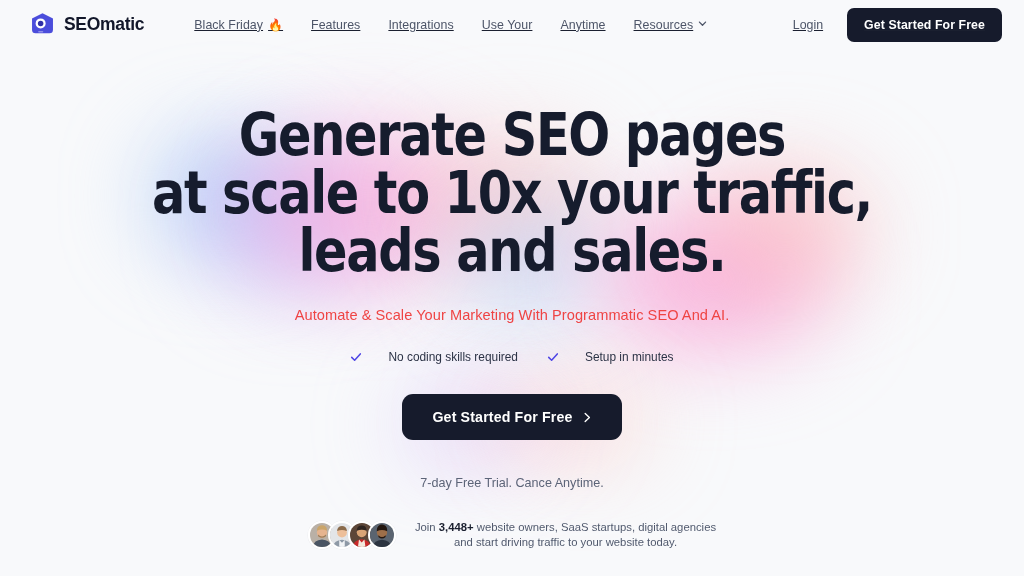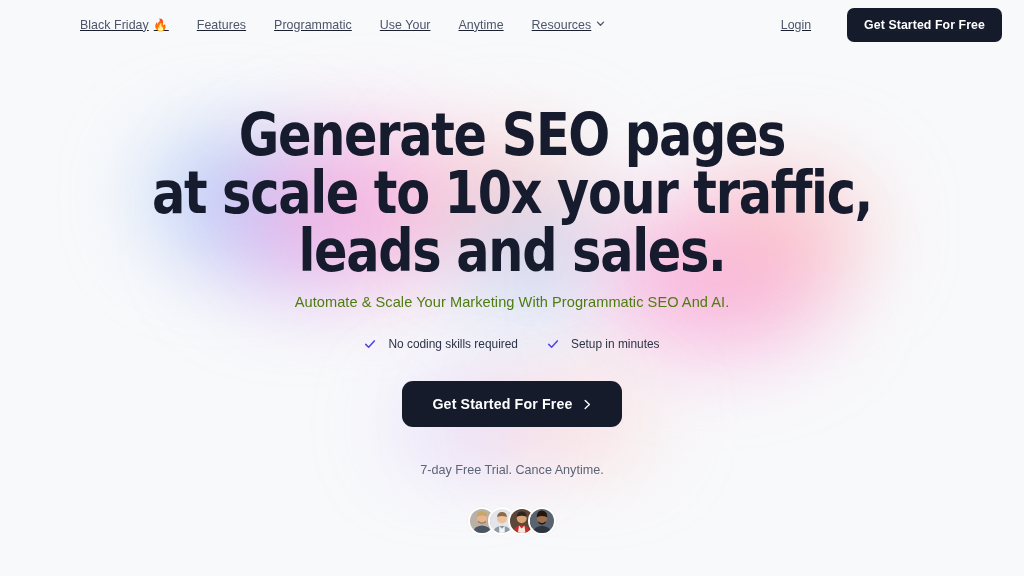--- a/index.html
+++ b/index.html
@@ -104,21 +104,21 @@
     width: 9px; height: 9px;
     display: inline-block;
     position: relative;
     top: -1px;
   }
 
   .header-right {
     margin-left: auto;
     display: flex;
     align-items: center;
-    gap: 28px;
+    gap: 16px;
     text-decoration: underline;
   }
   .login-link {
     font-size: 12.4px;
     color: #4d5568;
     cursor: pointer;
     padding: 6px 8px;
   }
   .btn-dark {
     background: #161b2c;
@@ -147,37 +147,37 @@
     font-size: 59px;
     line-height: 58px;
     font-weight: bold;
     letter-spacing: -1.4px;
     color: #161c2d;
     transform: scaleX(.93);
   }
   h1#hero-headline .hl-line { display: block; }
 
   p#hero-subhead {
-    margin-top: 14px;
+    margin-top: 27px;
     font-size: 14.6px;
-    color: #4d7c0f;
+    color: #ef4444;
     letter-spacing: .05px;
   }
 
   ul#hero-features {
     list-style: none;
     margin-top: 27px;
     display: flex;
     justify-content: center;
     gap: 29px;
   }
   ul#hero-features li {
     display: flex;
     align-items: center;
-    gap: 12px;
+    gap: 26px;
     font-size: 11.9px;
     color: #2c3346;
     font-weight: 500;
   }
   .check-icon { width: 12px; height: 12px; flex: none; }
 
   #cta-wrap {
     margin-top: 30px;
     display: flex;
     justify-content: center;
@@ -251,30 +251,39 @@
   <div class="blob blob-sky"></div>
   <div class="blob blob-pink-r"></div>
   <div class="blob blob-rose"></div>
   <div class="blob blob-cta-l"></div>
   <div class="blob blob-cta-m"></div>
   <div class="blob blob-cta-r"></div>
 </div>
 
 <header id="site-header">
 
+  <a class="brand">
+    <svg class="brand-mark" viewBox="0 0 32 32">
+      <path d="M16 1.6 L29.4 8.4 V22.8 A4.5 4.5 0 0 1 24.9 27.3 H7.1 A4.5 4.5 0 0 1 2.6 22.8 V8.4 Z" fill="#4b4ddb"></path>
+      <circle cx="13.6" cy="14.6" r="6.4" fill="#ffffff"></circle>
+      <circle cx="13.6" cy="14.6" r="3.5" fill="#2f2fa8"></circle>
+      <rect x="10.4" y="24.3" width="6.6" height="1.9" rx="0.95" fill="#8f91ea"></rect>
+    </svg>
+    <span class="brand-name">SEOmatic</span>
+  </a>
 
   <nav id="main-nav">
 
     <span class="nav-link">
       <span>Black Friday</span>
       <span class="fire-emoji">🔥</span>
     </span>
 
     <span class="nav-link">Features</span>
-    <span class="nav-link">Programmatic</span>
+    <span class="nav-link">Integrations</span>
     <span class="nav-link">Use Your</span>
     <span class="nav-link">Anytime</span>
 
     <span class="nav-link">
       <span>Resources</span>
       <svg class="chev" viewBox="0 0 10 10">
         <path d="M1.6 3.4 L5 7 L8.4 3.4" fill="none" stroke="#4d5568" stroke-width="1.4" stroke-linecap="round" stroke-linejoin="round"></path>
       </svg>
     </span>
 
@@ -362,16 +371,22 @@
           <rect width="40" height="40" fill="#5a6470"></rect>
           <circle cx="20" cy="16" r="8.6" fill="#9d6f4a"></circle>
           <path d="M11.4 11 A8.6 8.6 0 0 1 28.6 11.2 L28.6 13.6 Q20 9.6 11.4 13.6 Z" fill="#22160f"></path>
           <path d="M14 20.4 Q20 26.6 26 20.4 L26 23.4 Q20 28.4 14 23.4 Z" fill="#241811"></path>
           <path d="M4.8 40 Q6.2 28.6 20 27.8 Q33.8 28.6 35.2 40 Z" fill="#2c3440"></path>
         </svg>
       </div>
 
     </div>
 
+    <div id="social-text">
+      <div>
+        <span>Join </span><b>3,448+</b><span> website owners, SaaS startups, digital agencies</span>
+      </div>
+      <div>and start driving traffic to your website today.</div>
+    </div>
 
   </div>
 
 </main>
 
 </body></html>

